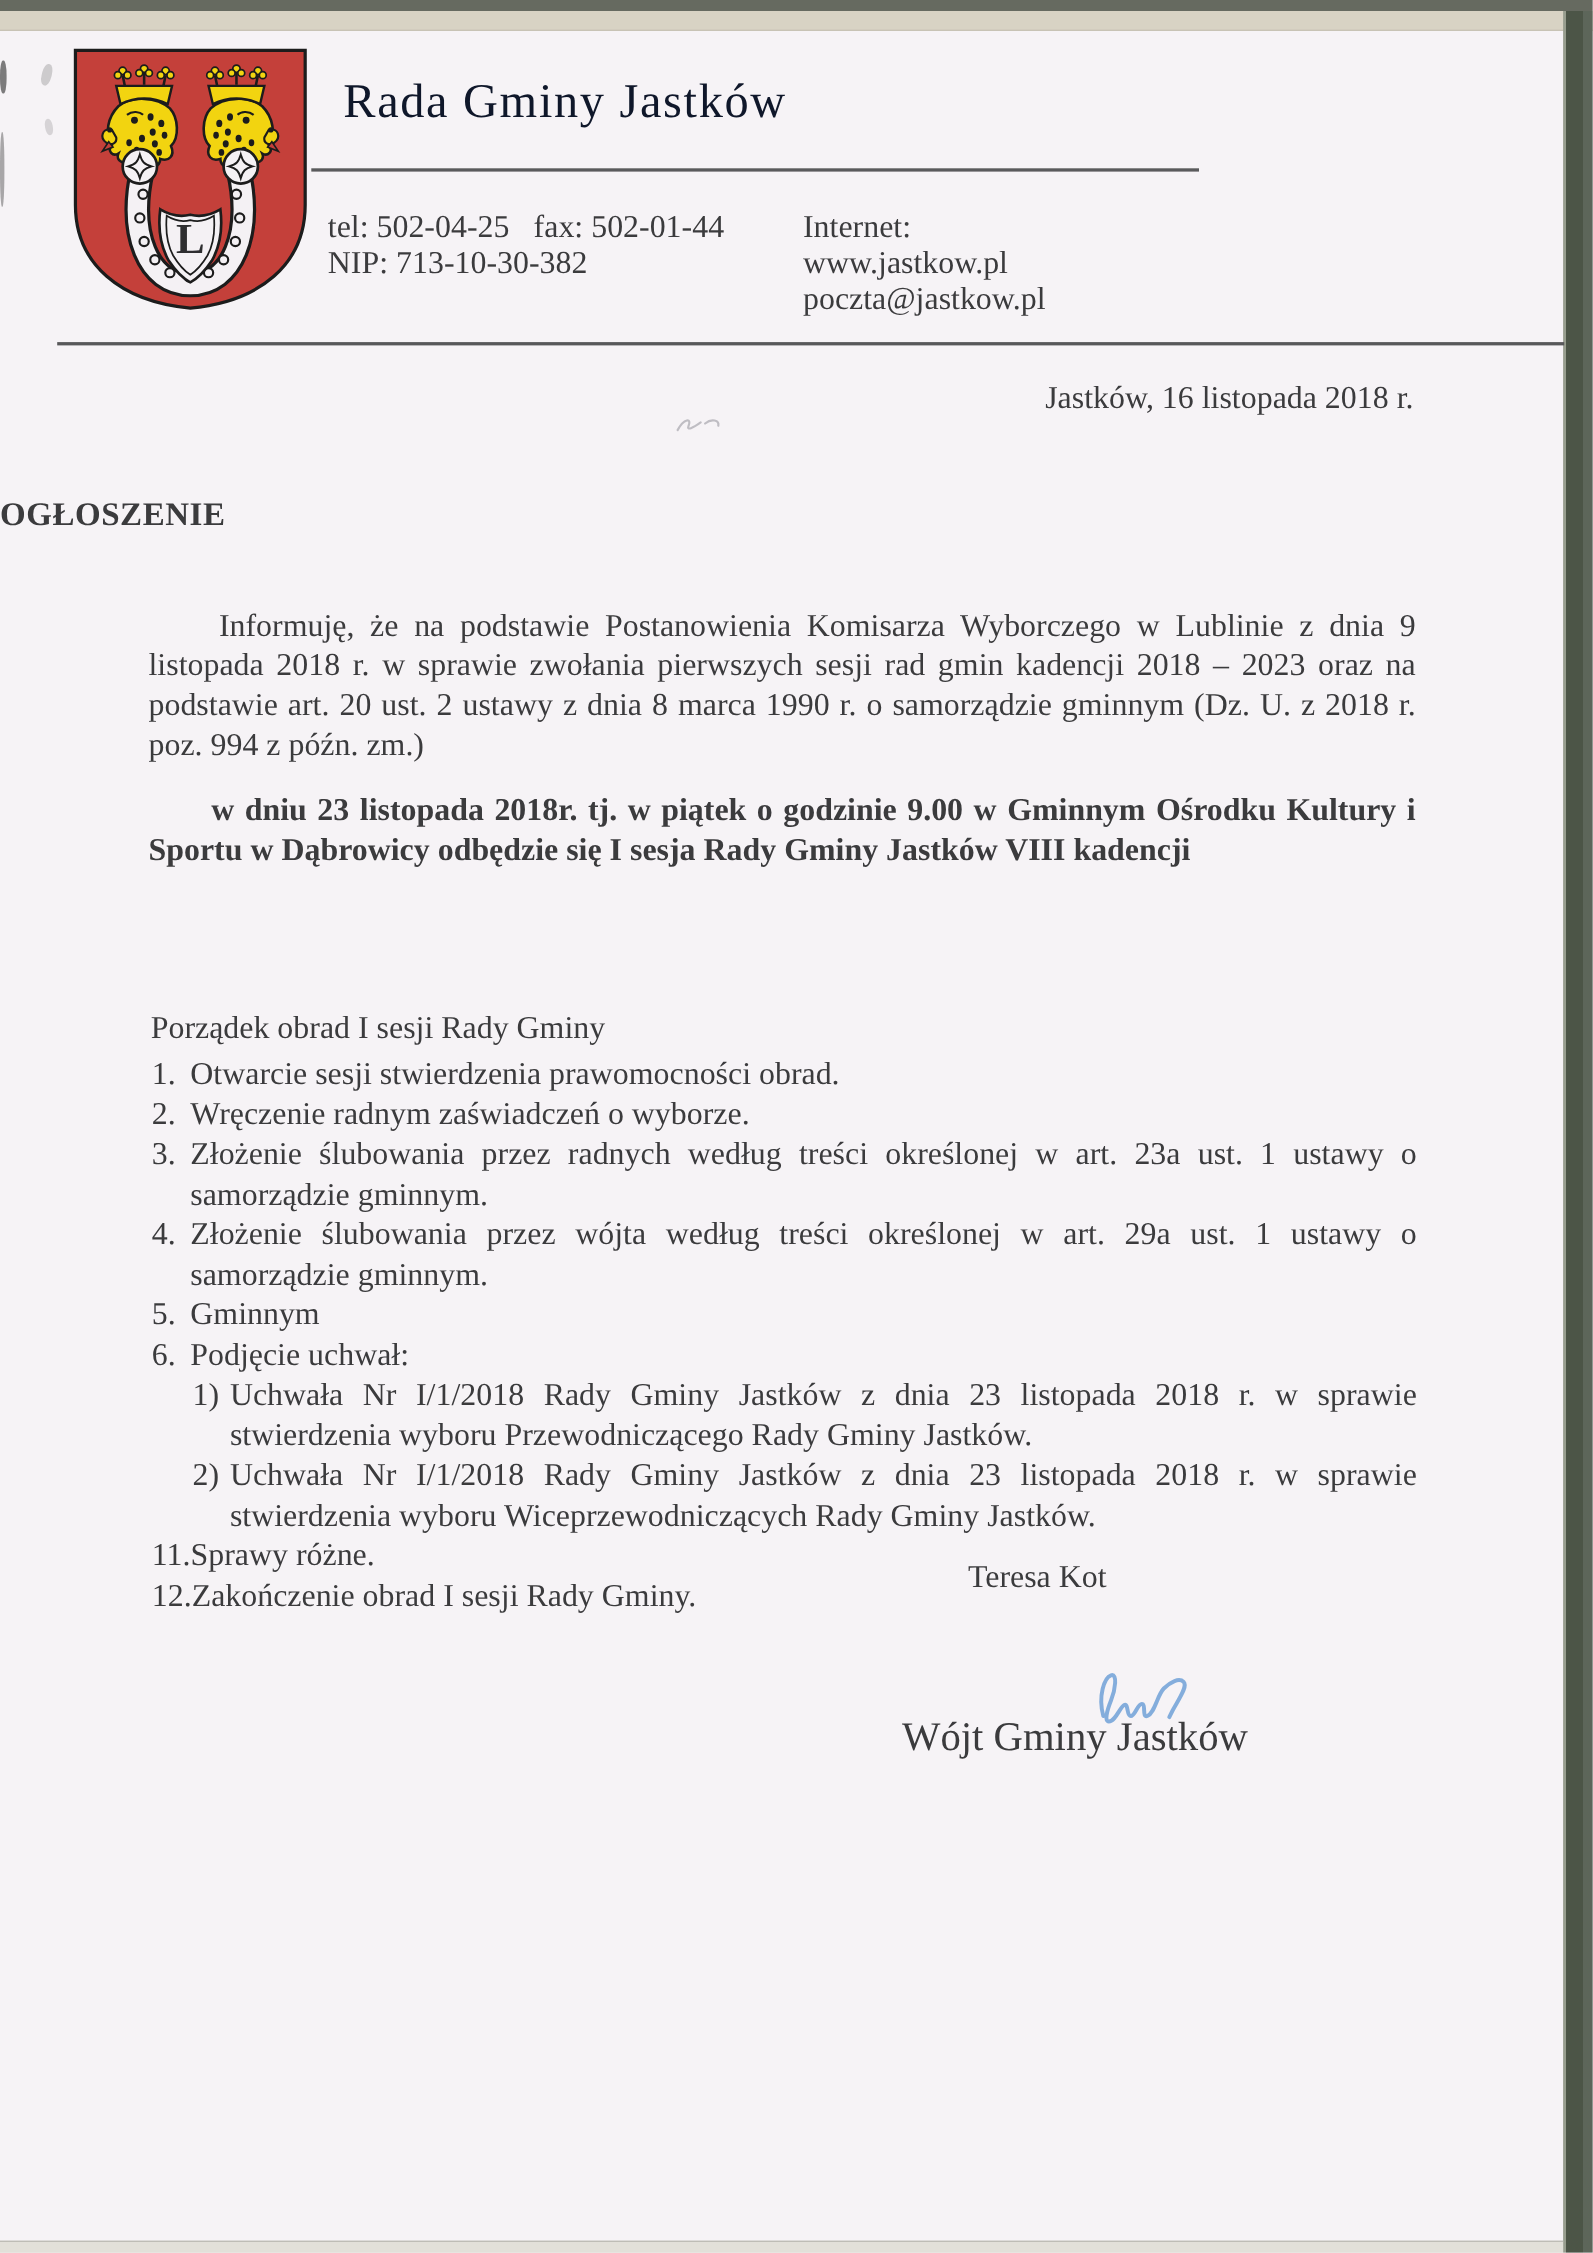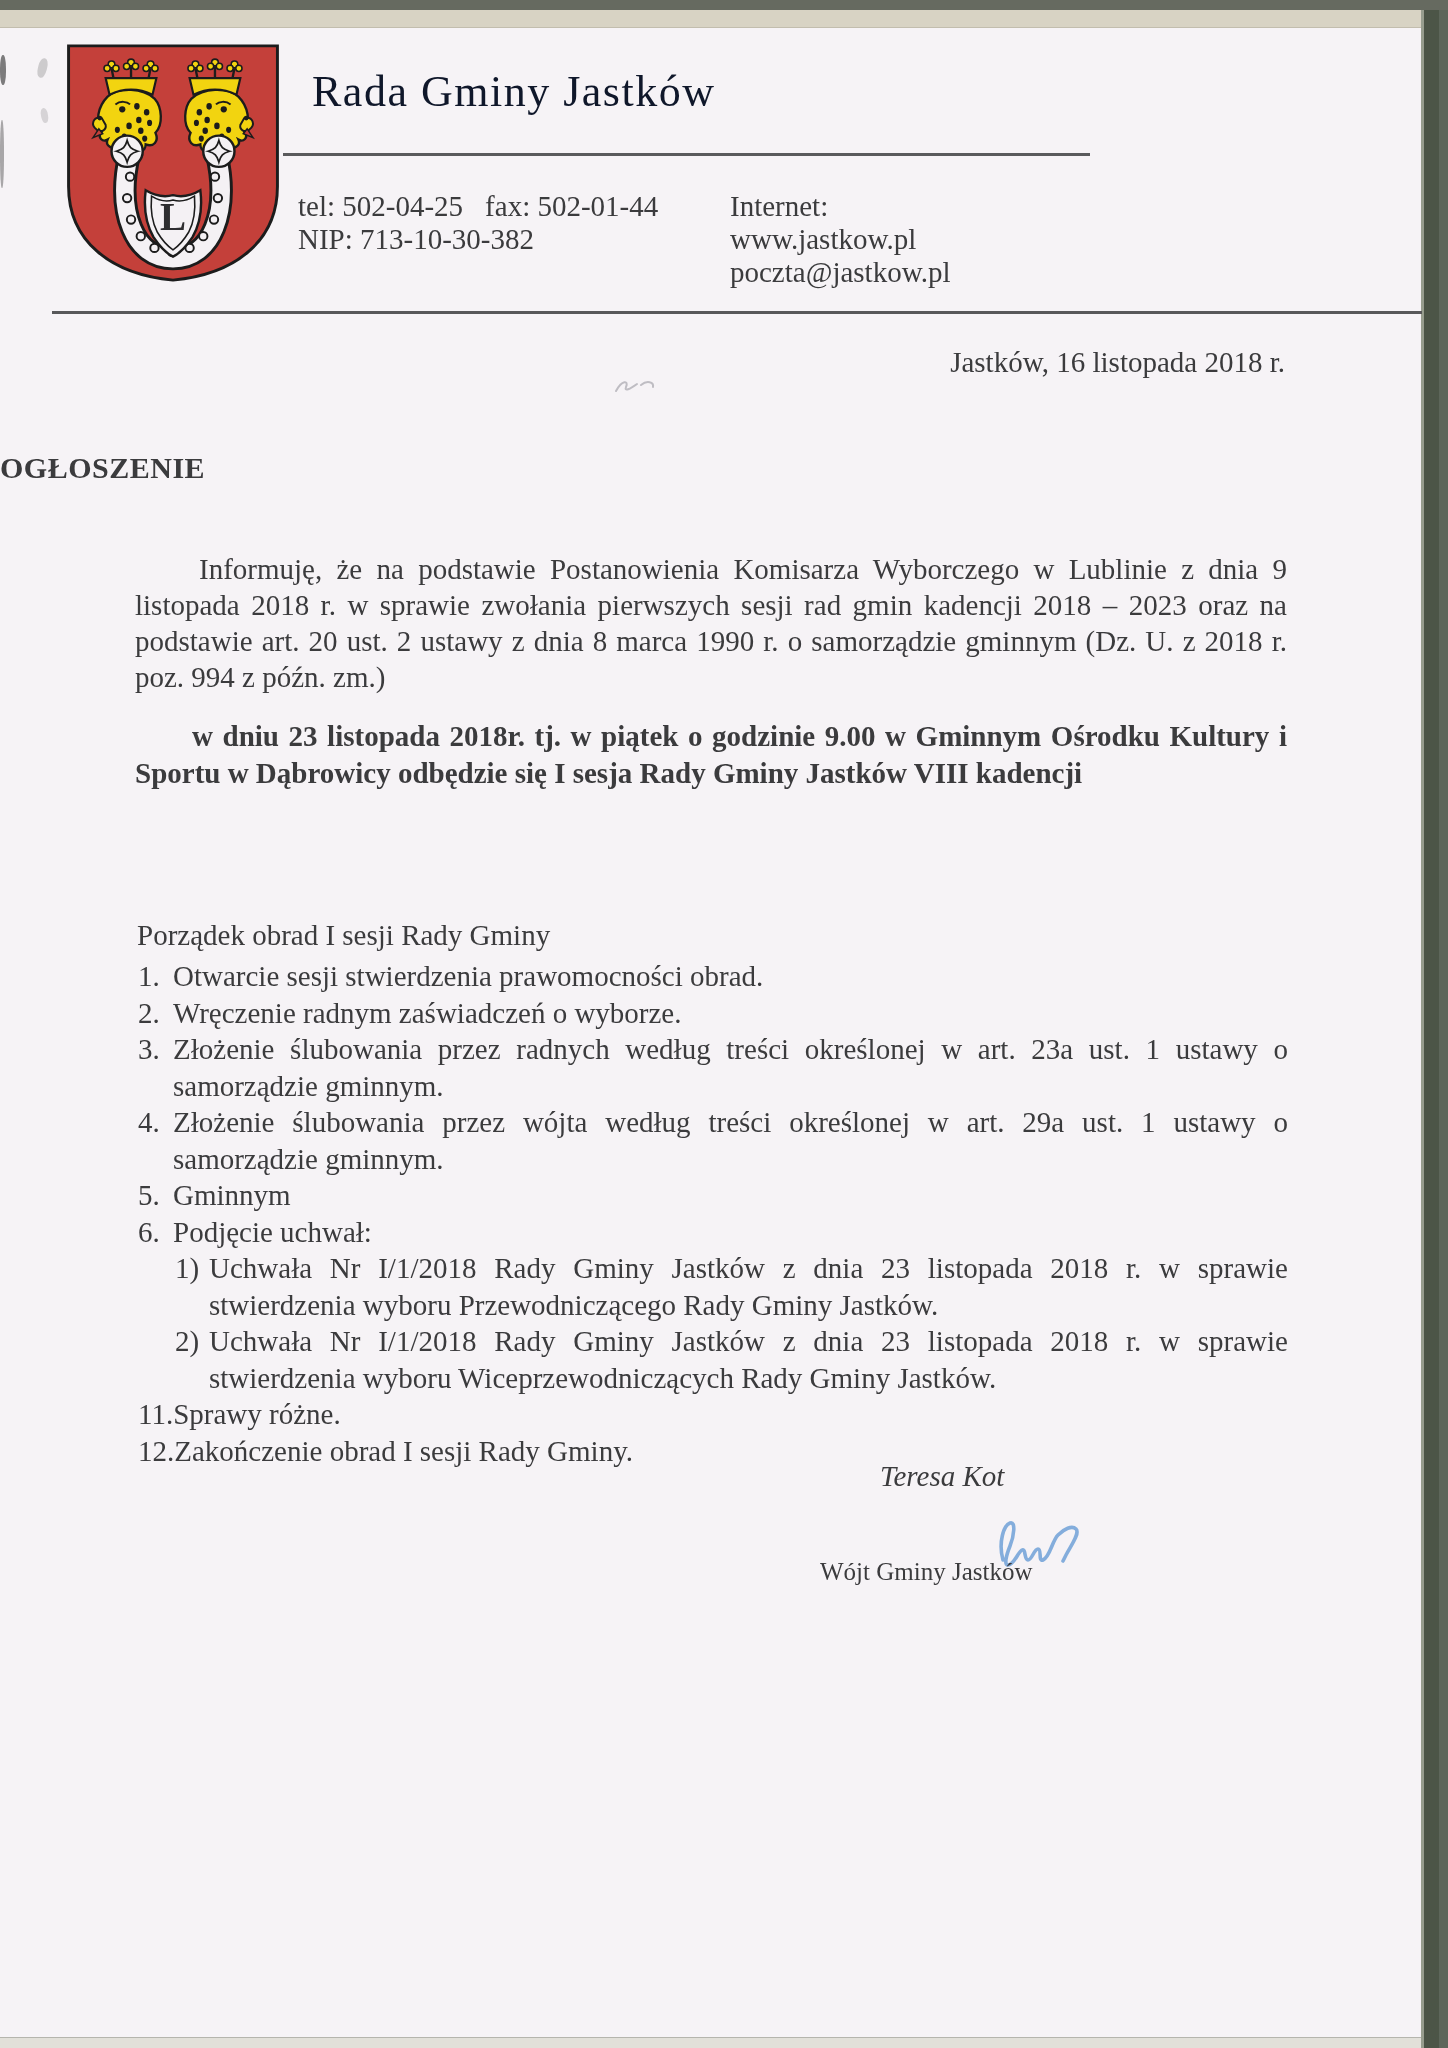--- a/index.html
+++ b/index.html
@@ -30,23 +30,23 @@
   .intro{left:135px;top:551px;width:1152px;font-size:29px;line-height:36px;text-align:justify;text-indent:64px;}
   .bold-para{left:135px;top:718px;width:1152px;font-size:29px;line-height:37px;text-align:justify;text-indent:57px;font-weight:bold;}
   .agenda-head{left:137px;top:919px;font-size:29px;white-space:nowrap;}
   .agenda{left:138px;top:958px;width:1150px;font-size:29px;line-height:36.5px;}
   .agenda-item{display:flex;}
   .agenda-num{flex:0 0 35px;}
   .agenda-text{flex:1;text-align:justify;}
   .agenda-sub{margin-left:37px;}
   .agenda-sub .agenda-num{flex:0 0 34px;}
   
-  .sig-name{left:880px;top:1460px;font-size:29px;white-space:nowrap;font-style:italic;}
+  .sig-name{left:880px;top:1418px;font-size:29px;white-space:nowrap;}
   .sig-scribble{left:993px;top:1514px;}
-  .sig-title{left:820px;top:1558px;font-size:25px;white-space:nowrap;}
+  .sig-title{left:820px;top:1558px;font-size:37px;white-space:nowrap;}
   svg text{font-family:"Liberation Serif", serif;}
 </style>
 </head>
 <body>
 
 <div class="abs strip-top-dark"></div>
 <div class="abs strip-top-beige"></div>
 <div class="abs strip-right"></div>
 <div class="abs strip-bottom"></div>
 <div class="abs smudge" style="left:0;top:55px;width:6px;height:30px;opacity:.55;"></div>

